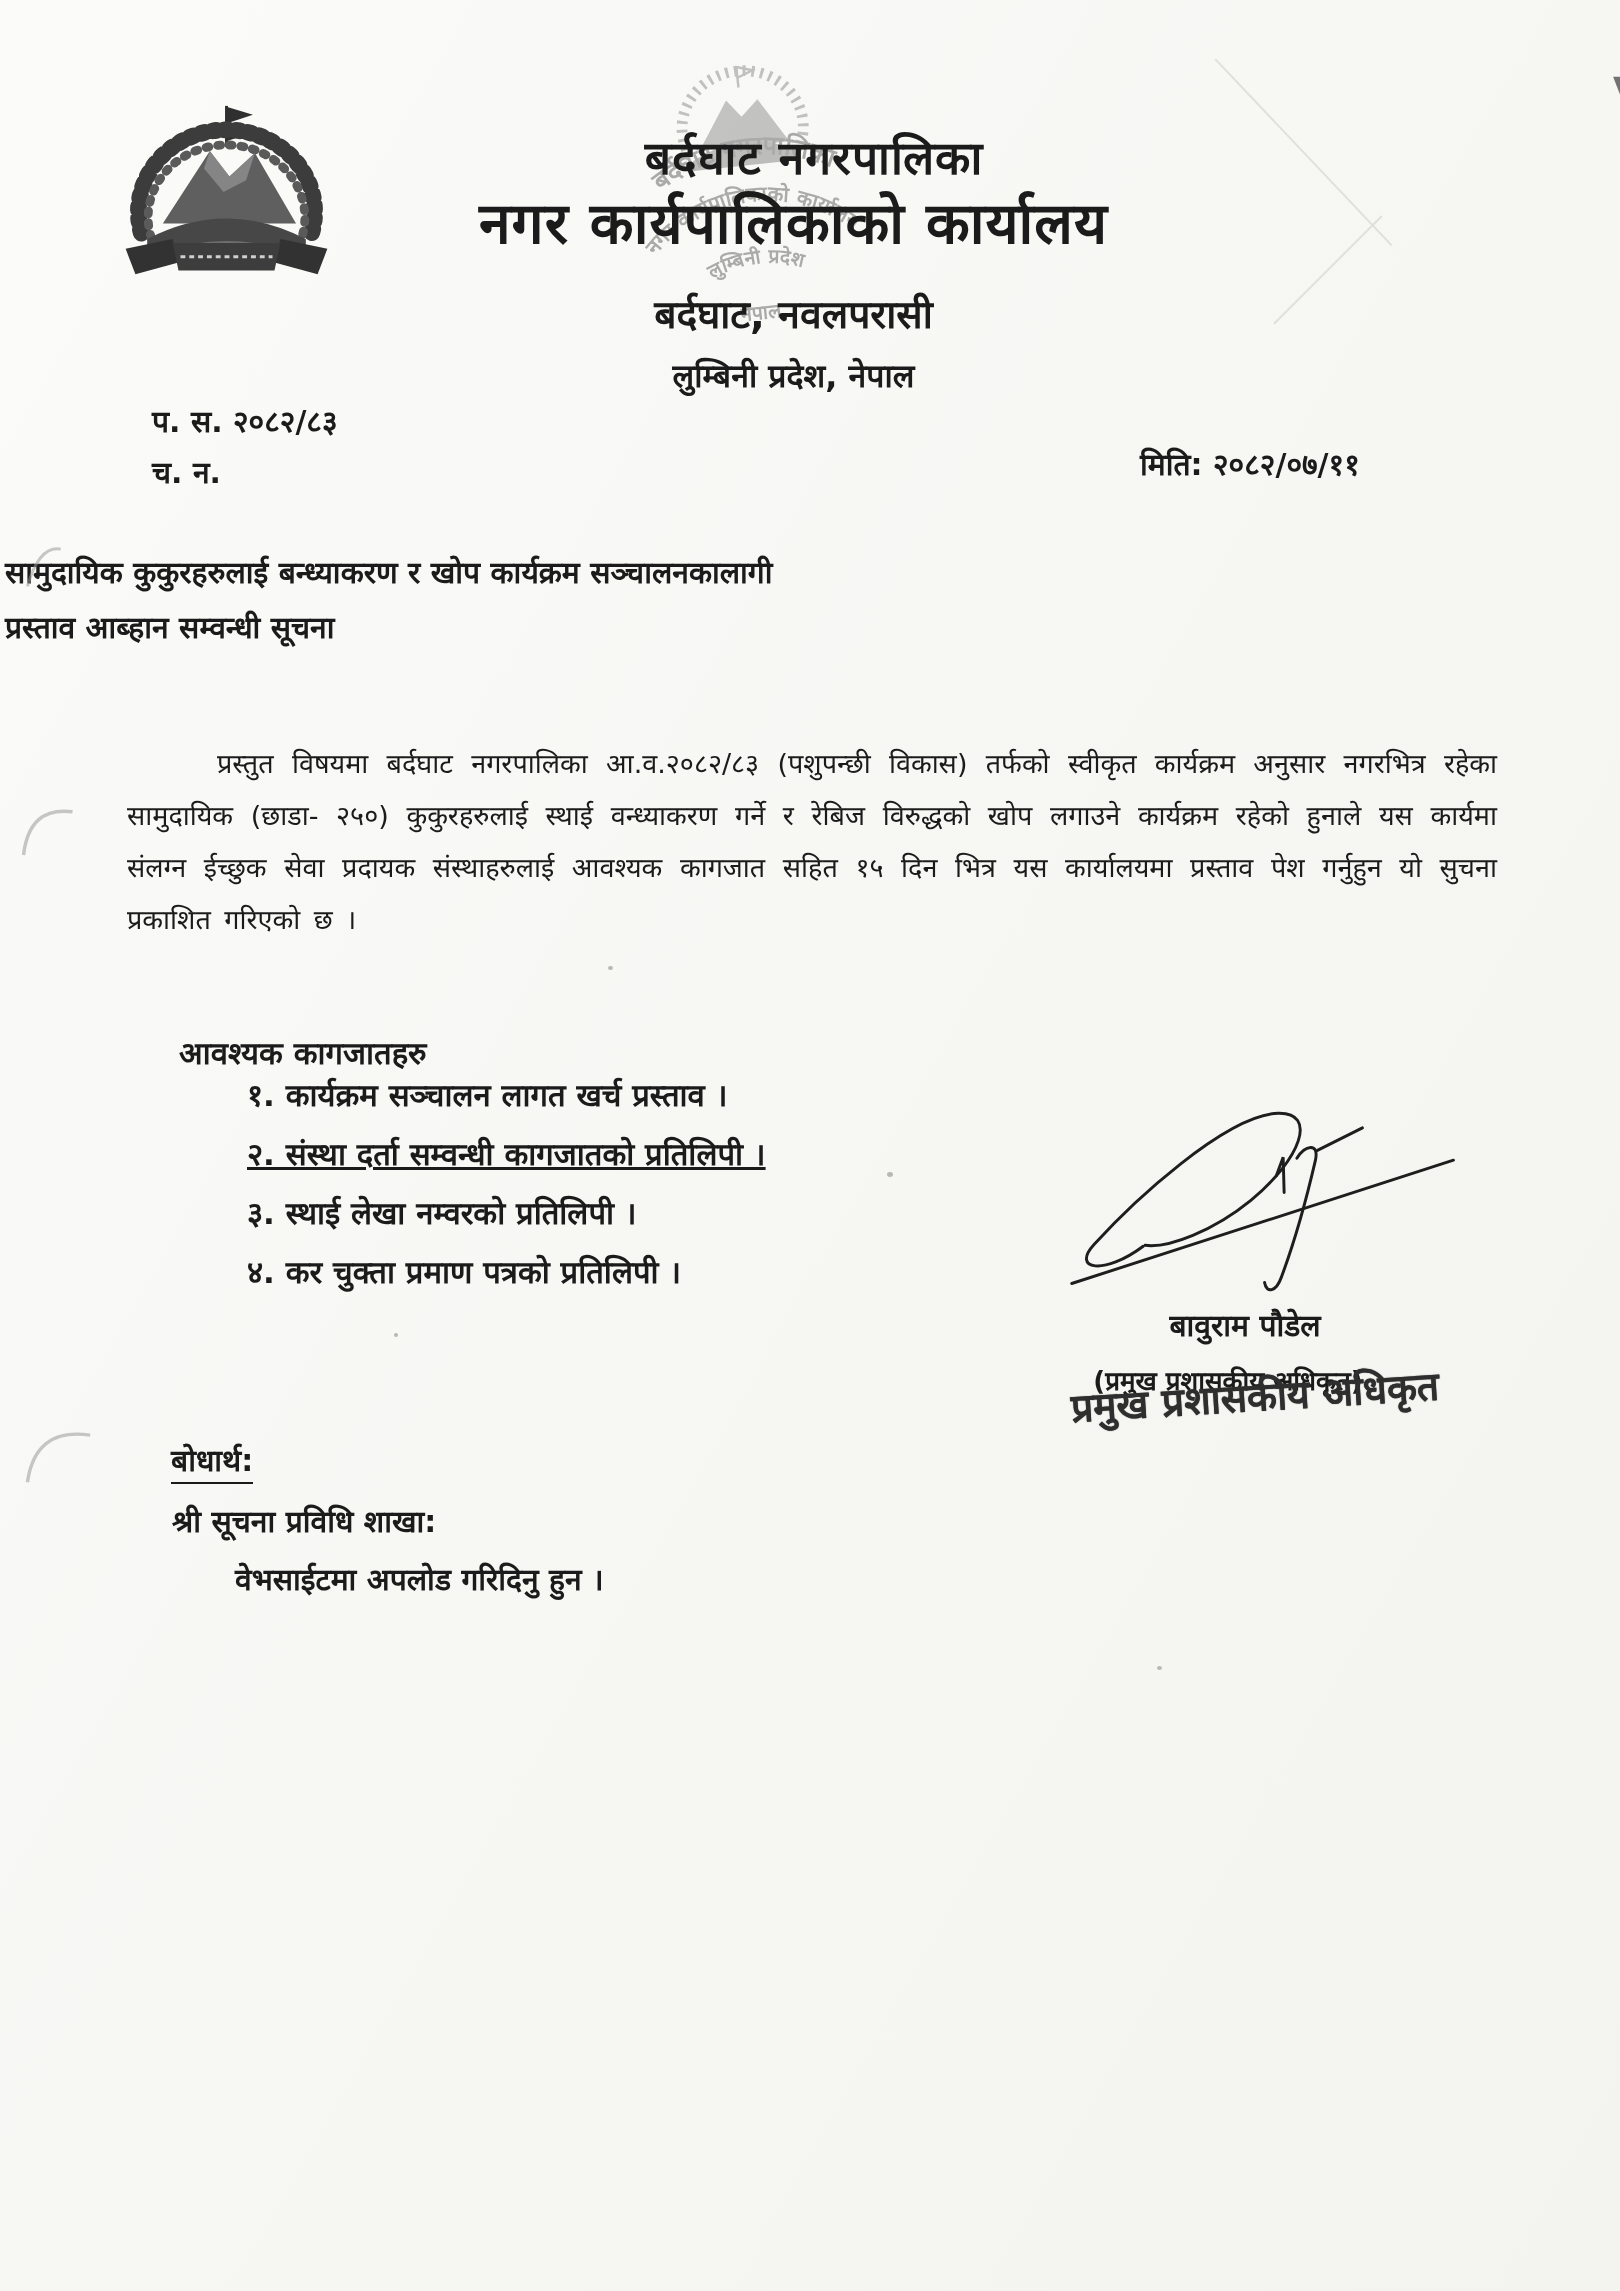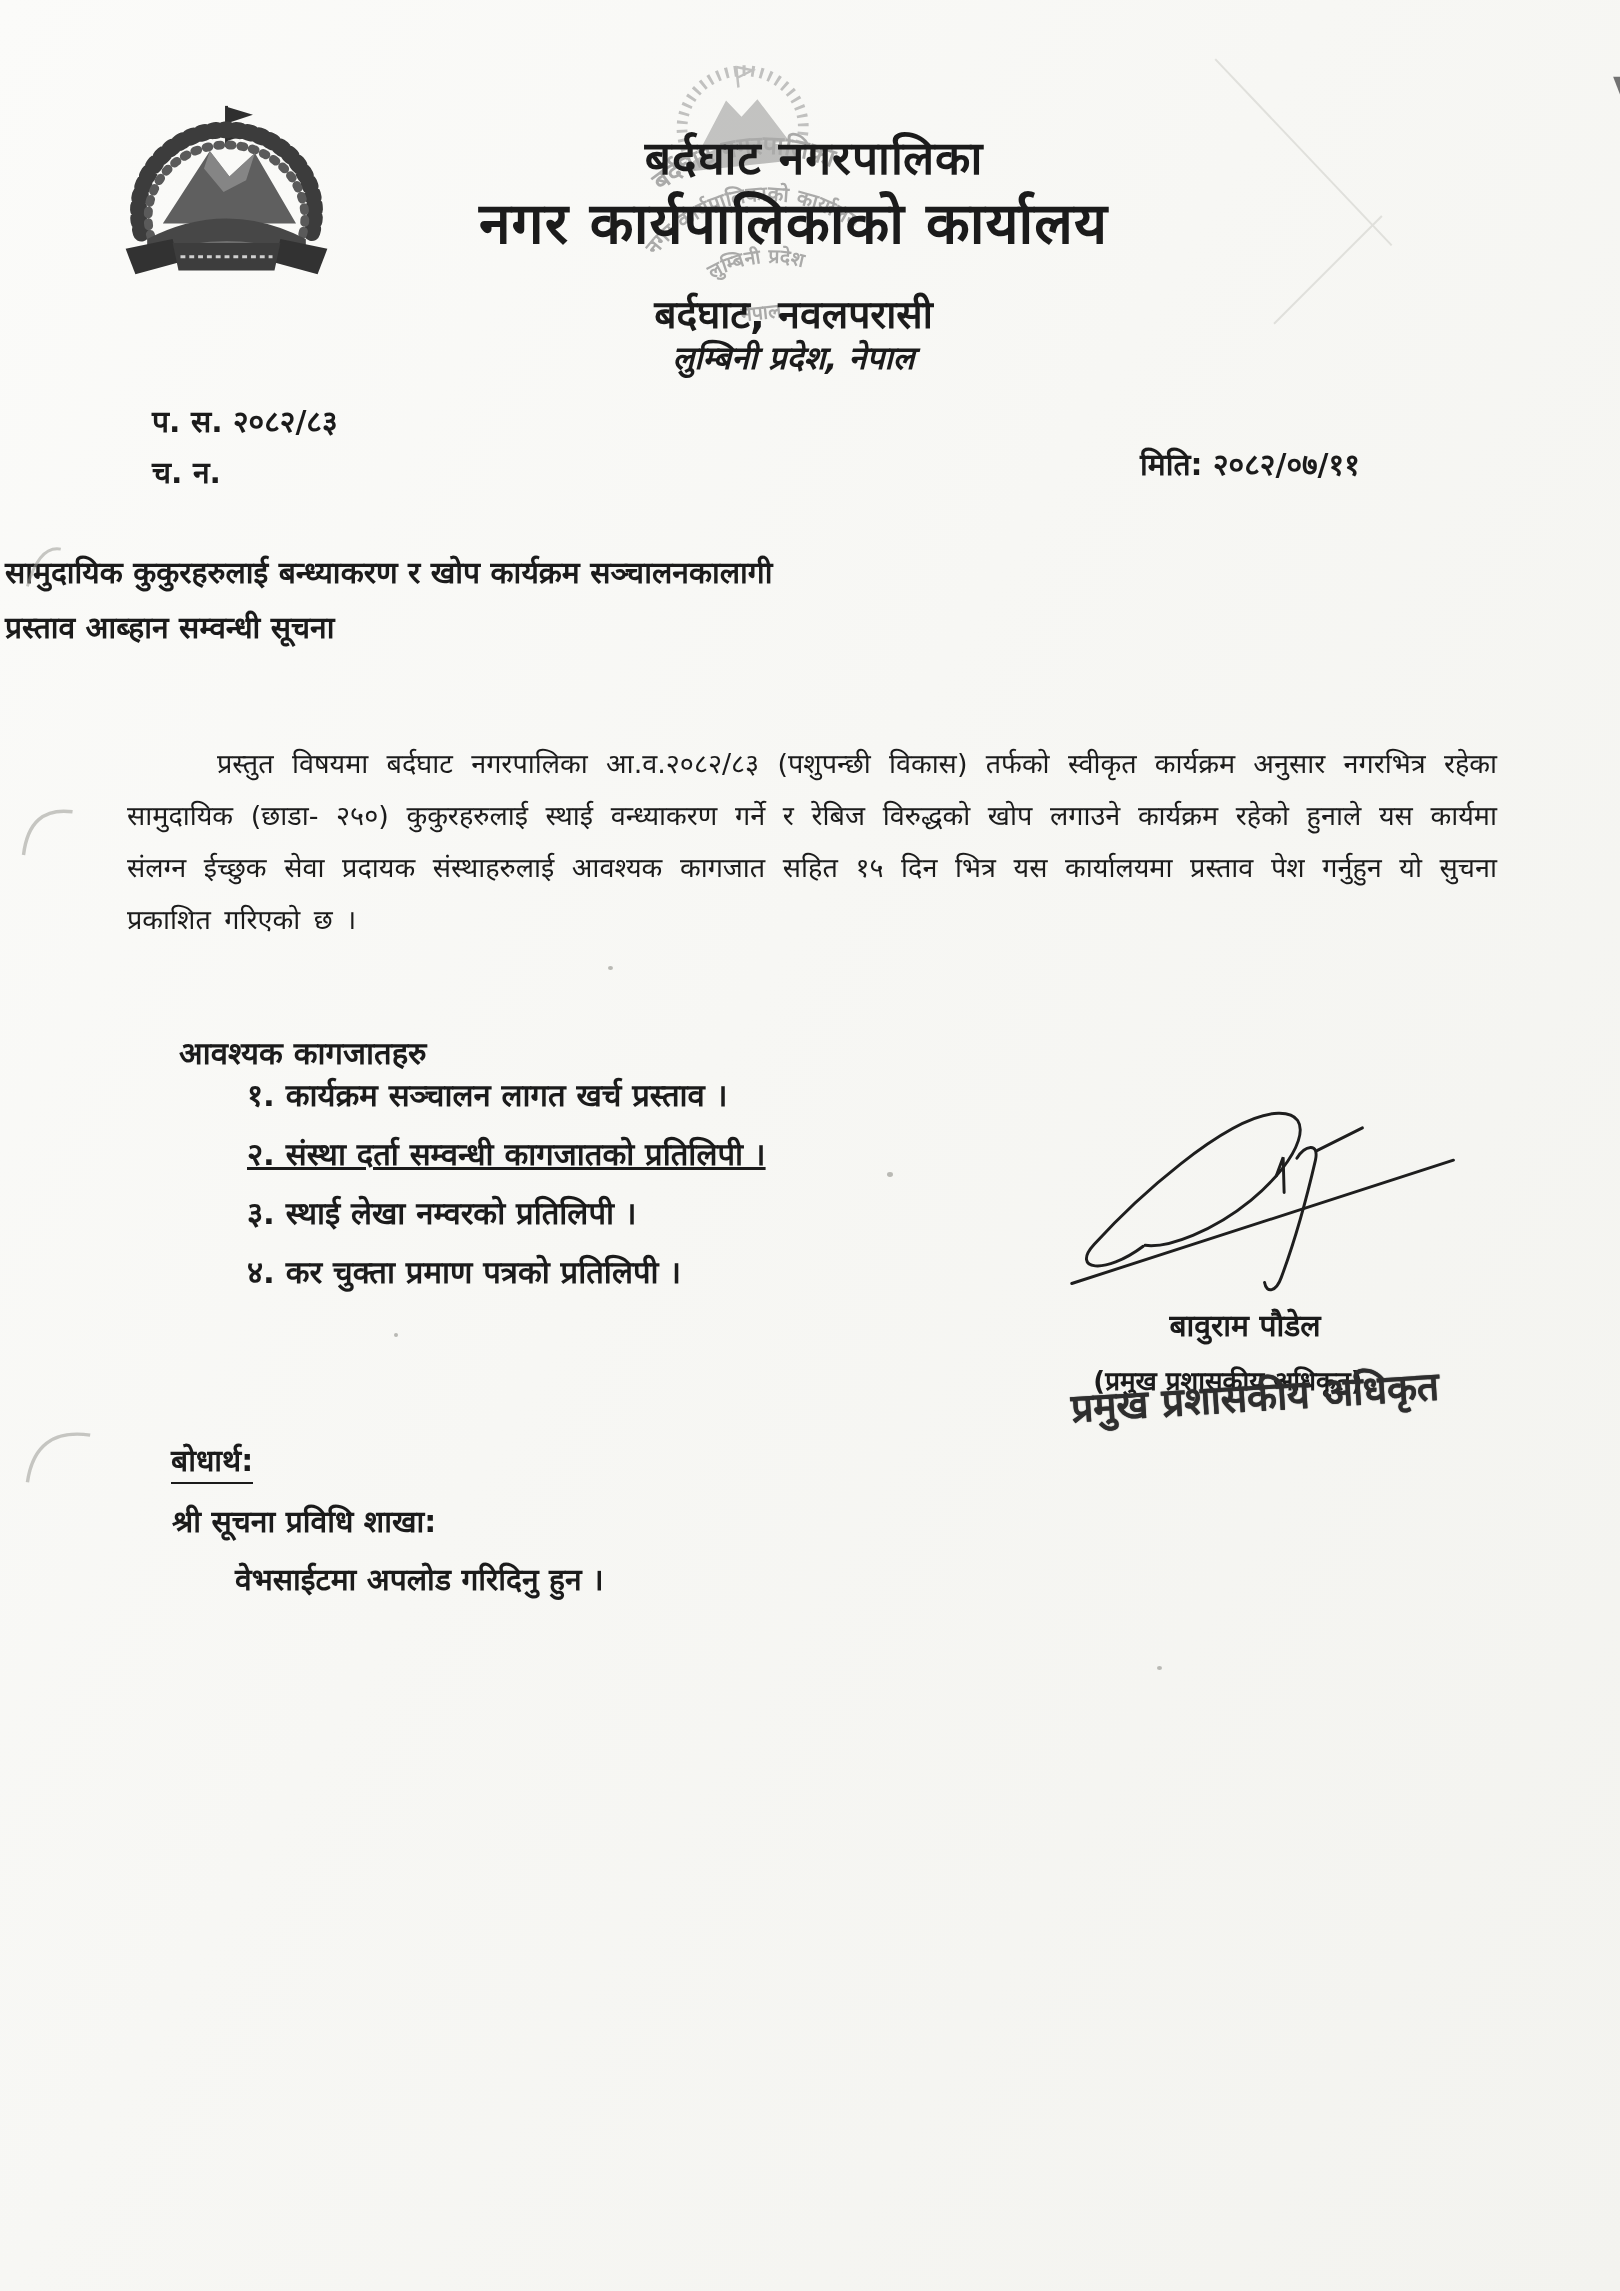--- a/index.html
+++ b/index.html
@@ -9,21 +9,21 @@
     margin:0 auto;
     background:linear-gradient(120deg,#fbfbf9 0%,#f7f7f4 45%,#f3f3ef 100%);
     font-family:"DejaVu Sans",sans-serif;
     color:#1b1b1b;
     overflow:hidden;
   }
   .abs{position:absolute;}
   .muni-title{top:125px;font-size:46px;font-weight:700;letter-spacing:1px;left:118px;width:1392px;text-align:center;}
   .office-title{top:182px;font-size:57px;font-weight:700;letter-spacing:1px;left:78px;width:1431px;text-align:center;}
   .addr-line{top:286px;font-size:39px;font-weight:700;left:78px;width:1431px;text-align:center;}
-  .prov-line{top:335px;font-size:32px;font-weight:600;left:78px;width:1431px;text-align:center;font-style:italic;}
+  .prov-line{top:353px;font-size:32px;font-weight:600;left:78px;width:1431px;text-align:center;}
   .ref-line{left:152px;font-size:30px;font-weight:600;}
   .date-line{left:1140px;top:443px;font-size:30px;font-weight:600;}
   .subject{font-weight:700;font-size:30px;left:4.9px;width:1392px;text-align:left;}
   .body-par{
     left:127px;top:698px;width:1370px;
     font-size:27px;line-height:52px;font-weight:500;
     text-align:justify;text-indent:90px;word-spacing:4.9px;margin-top:40px;
   }
   .docs-head{left:179px;top:1031px;font-size:31px;font-weight:700;}
   .doc-item{left:247px;font-size:31px;font-weight:600;}

